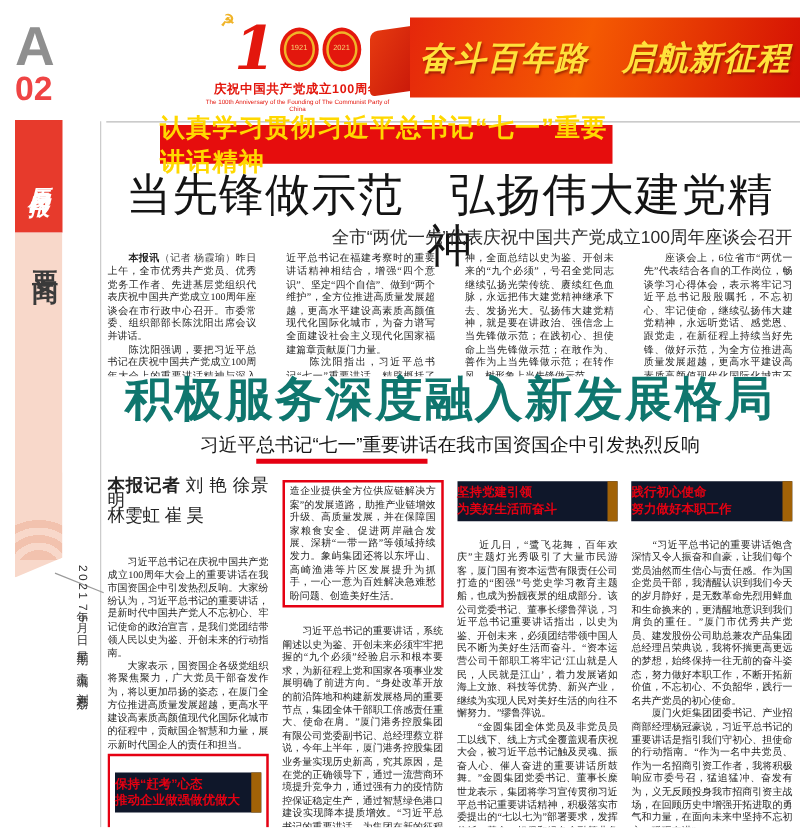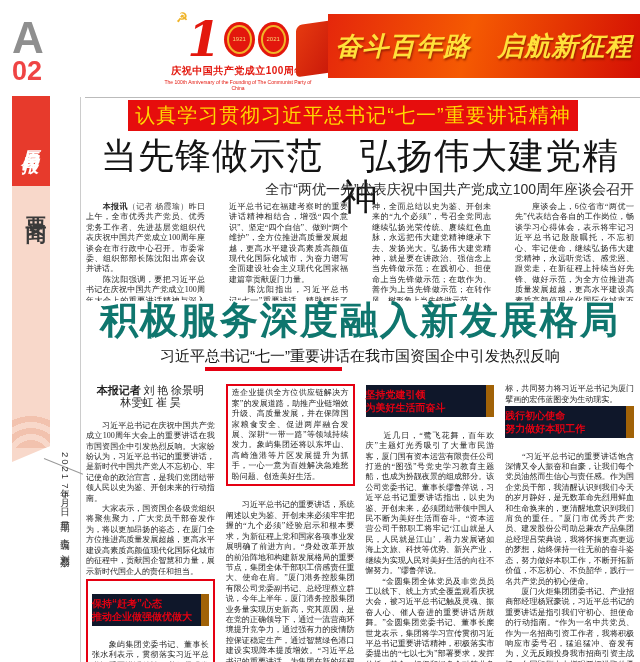--- a/index.html
+++ b/index.html
@@ -51,23 +51,23 @@
       font-size:21px;color:#3a3a3a;letter-spacing:6px;}
   .ribbon-arcs{position:absolute;left:0;bottom:14px;width:38px;height:70px;
       background:radial-gradient(circle at 19px 80px,#f2c2ae 0 18px,#f8d8ca 18px 24px,
       #f2c2ae 24px 30px,#f8d8ca 30px 36px,#f2c2ae 36px 42px,#f8d8ca 42px);}
   .diag-line{position:absolute;left:44px;top:458px;width:42px;height:1px;background:#9a9a9a;
       transform:rotate(22deg);transform-origin:left center;}
   .date-vertical{position:absolute;left:58px;top:452px;writing-mode:vertical-rl;
       font-size:9.5px;color:#333;letter-spacing:2px;height:208px;}
 
   
-  .theme-banner{position:absolute;left:128px;top:100px;width:450px;height:31px;background:#e60d0d;
+  .theme-banner{position:absolute;left:128px;top:100px;width:362px;height:31px;background:#e60d0d;
       color:#ffd800;display:flex;align-items:center;justify-content:center;
-      font-size:20px;font-weight:normal;letter-spacing:1px;}
+      font-size:20px;font-weight:bold;letter-spacing:1px;}
 
   
   .a1-headline{position:absolute;left:86px;top:135px;width:548px;text-align:center;
       font-size:36px;line-height:1.15;font-weight:400;color:#141414;letter-spacing:1px;}
   .a1-subhead{position:absolute;left:86px;top:181px;width:548px;text-align:right;
       font-size:14px;color:#2b2b2b;}
   .a1-cols{position:absolute;left:86px;top:202px;width:548px;height:99px;overflow:hidden;
       display:flex;gap:24px;}
   .col{flex:1;font-size:8px;line-height:10.4px;text-align:justify;color:#252525;
       white-space:pre-line;font-family:"Liberation Serif",serif;}
@@ -75,22 +75,22 @@
   .reporter{color:#444;}
 
   
   .a2-headline{position:absolute;left:86px;top:300px;width:548px;text-align:center;
       font-size:38px;line-height:1.1;font-weight:900;color:#0f766e;letter-spacing:2px;}
   .a2-subhead{position:absolute;left:86px;top:347px;width:548px;text-align:center;
       font-size:15px;color:#161616;}
   .a2-underline{position:absolute;left:205px;top:367px;width:137px;height:4px;background:#e50012;}
   .a2-body{position:absolute;left:86px;top:374px;width:548px;height:288px;overflow:hidden;
       display:flex;gap:11px;}
-  .byline{text-align:center;line-height:12px;margin-bottom:2px;white-space:pre-line;
-      font-size:11px;color:#222;}
+  .byline{line-height:12px;margin-bottom:14px;white-space:pre-line;
+      font-size:14px;color:#222;}
   .subhead-box{background:#0f172a;border-right:8px solid #a16207;color:#e50012;font-weight:bold;
       font-size:10px;line-height:13px;text-align:left;padding:3px 0;margin:1px 0 3px;
       white-space:pre-line;font-family:"Liberation Sans",sans-serif;}
   .boxed{border:2px solid #e50012;padding:2px 4px;margin-top:2px;}
   .boxed.frag{margin:0 0 4px 0;}
 </style>
 </head>
 <body>
 
 <div class="page">
@@ -164,21 +164,20 @@
       <div class="boxed frag"><span>造企业提供全方位供应链解决方案”的发展道路，助推产业链增效升级、高质量发展，并在保障国家粮食安全、促进两岸融合发展、深耕“一带一路”等领域持续发力。象屿集团还将以东坪山、高崎渔港等片区发展提升为抓手，一心一意为百姓解决急难愁盼问题、创造美好生活。</span></div>
       <span>　　习近平总书记的重要讲话，系统阐述以史为鉴、开创未来必须牢牢把握的“九个必须”经验启示和根本要求，为新征程上党和国家各项事业发展明确了前进方向。“身处改革开放的前沿阵地和构建新发展格局的重要节点，集团全体干部职工倍感责任重大、使命在肩。”厦门港务控股集团有限公司党委副书记、总经理蔡立群说，今年上半年，厦门港务控股集团业务量实现历史新高，究其原因，是在党的正确领导下，通过一流营商环境提升竞争力，通过强有力的疫情防控保证稳定生产，通过智慧绿色港口建设实现降本提质增效。“习近平总书记的重要讲话，为集团在新的征程上接续奋斗指明方向，我们将锚定目标、坚持对标，为协同推进人民富裕、国家强盛、中国美丽贡献港务力量。”他说。</span>
     </div>
     <div class="col">
       <div class="subhead-box">坚持党建引领
 为美好生活而奋斗</div>
       <span>　　近几日，“鹭飞花舞，百年欢庆”主题灯光秀吸引了大量市民游客，厦门国有资本运营有限责任公司打造的“图强”号党史学习教育主题船，也成为扮靓夜景的组成部分。该公司党委书记、董事长缪鲁萍说，习近平总书记重要讲话指出，以史为鉴、开创未来，必须团结带领中国人民不断为美好生活而奋斗。“资本运营公司干部职工将牢记‘江山就是人民，人民就是江山’，着力发展诸如海上文旅、科技等优势、新兴产业，继续为实现人民对美好生活的向往不懈努力。”缪鲁萍说。
 　　“金圆集团全体党员及非党员员工以线下、线上方式全覆盖观看庆祝大会，被习近平总书记触及灵魂、振奋人心、催人奋进的重要讲话所鼓舞。”金圆集团党委书记、董事长糜世龙表示，集团将学习宣传贯彻习近平总书记重要讲话精神，积极落实市委提出的“七以七为”部署要求，发挥信托、基金、担保和绿色金融等业务优势，以党建引领、区域深耕、协同共赢、组织保障和人才强企五大战略推动集团实现成为全国一流综合金融服务商的目</span>
     </div>
     <div class="col">
-      <span>标，共同努力将习近平总书记为厦门擘画的宏伟蓝图变为生动现实。</span>
       <div class="subhead-box">践行初心使命
 努力做好本职工作</div>
       <span>　　“习近平总书记的重要讲话饱含深情又令人振奋和自豪，让我们每个党员油然而生信心与责任感。作为国企党员干部，我清醒认识到我们今天的岁月静好，是无数革命先烈用鲜血和生命换来的，更清醒地意识到我们肩负的重任。”厦门市优秀共产党员、建发股份公司助总兼农产品集团总经理吕荣典说，我将怀揣更高更远的梦想，始终保持一往无前的奋斗姿态，努力做好本职工作，不断开拓新价值，不忘初心、不负韶华，践行一名共产党员的初心使命。
 　　厦门火炬集团团委书记、产业招商部经理杨冠豪说，习近平总书记的重要讲话是指引我们守初心、担使命的行动指南。“作为一名中共党员、作为一名招商引资工作者，我将积极响应市委号召，猛追猛冲、奋发有为，义无反顾投身我市招商引资主战场，在回顾历史中增强开拓进取的勇气和力量，在面向未来中坚持不忘初心、砥砺奋进”。</span>
     </div>
   </div>
 
 </div>
 
 </body></html>

